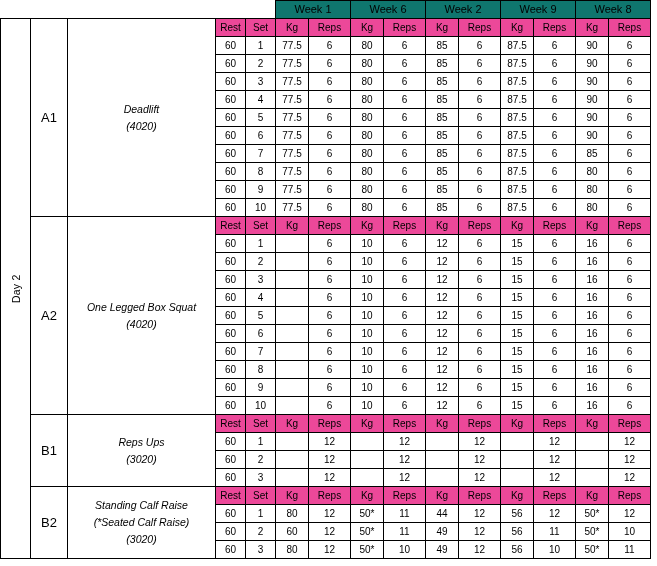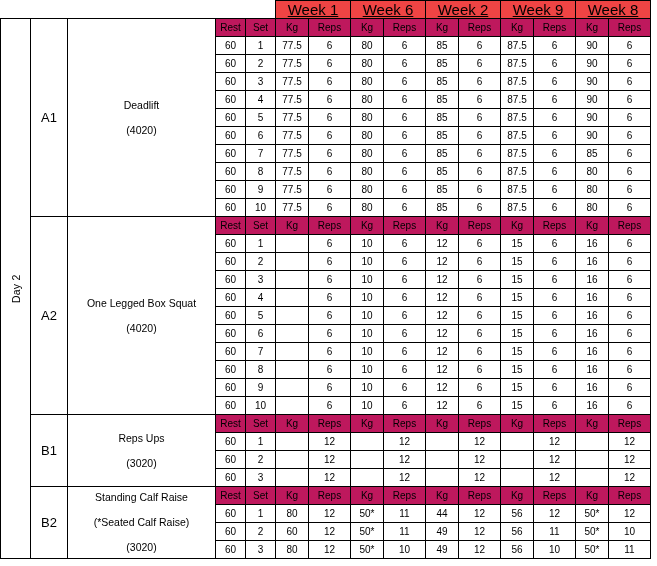--- a/index.html
+++ b/index.html
@@ -31,44 +31,44 @@
     text-align: center;
     vertical-align: middle;
     height: 17px;
     line-height: 17px;
     font-weight: normal;
     overflow: hidden;
     white-space: nowrap;
   }
   .noborder { border: none !important; }
   .hdr {
-    background: #be185d;
+    background: #ec4899;
     font-weight: normal;
   }
   .weekhdr {
-    background: #ef4444;
+    background: #0f766e;
     font-weight: normal;
-    font-size: 15px;
-    text-decoration: underline;
+    font-size: 11px;
   }
   .daycell {
     writing-mode: vertical-rl;
     transform: rotate(180deg);
     font-size: 10.5px;
     letter-spacing: 0.2px;
   }
   .codecell {
     font-size: 13px;
   }
   .exercise {
     font-size: 10.5px;
     line-height: 13px;
     padding: 1px 3px;
-  }
-  .exercise .l2 { display: block; margin-top: 8px; }
+    font-style: italic;
+  }
+  .exercise .l2 { display: block; }
   
   col.c-day    { width: 30px; }
   col.c-code   { width: 37px; }
   col.c-name   { width: 148px; }
   col.c-rest   { width: 30px; }
   col.c-set    { width: 30px; }
   col.c-kg     { width: 33px; }
   col.c-reps   { width: 42px; }
 </style>
 </head>

